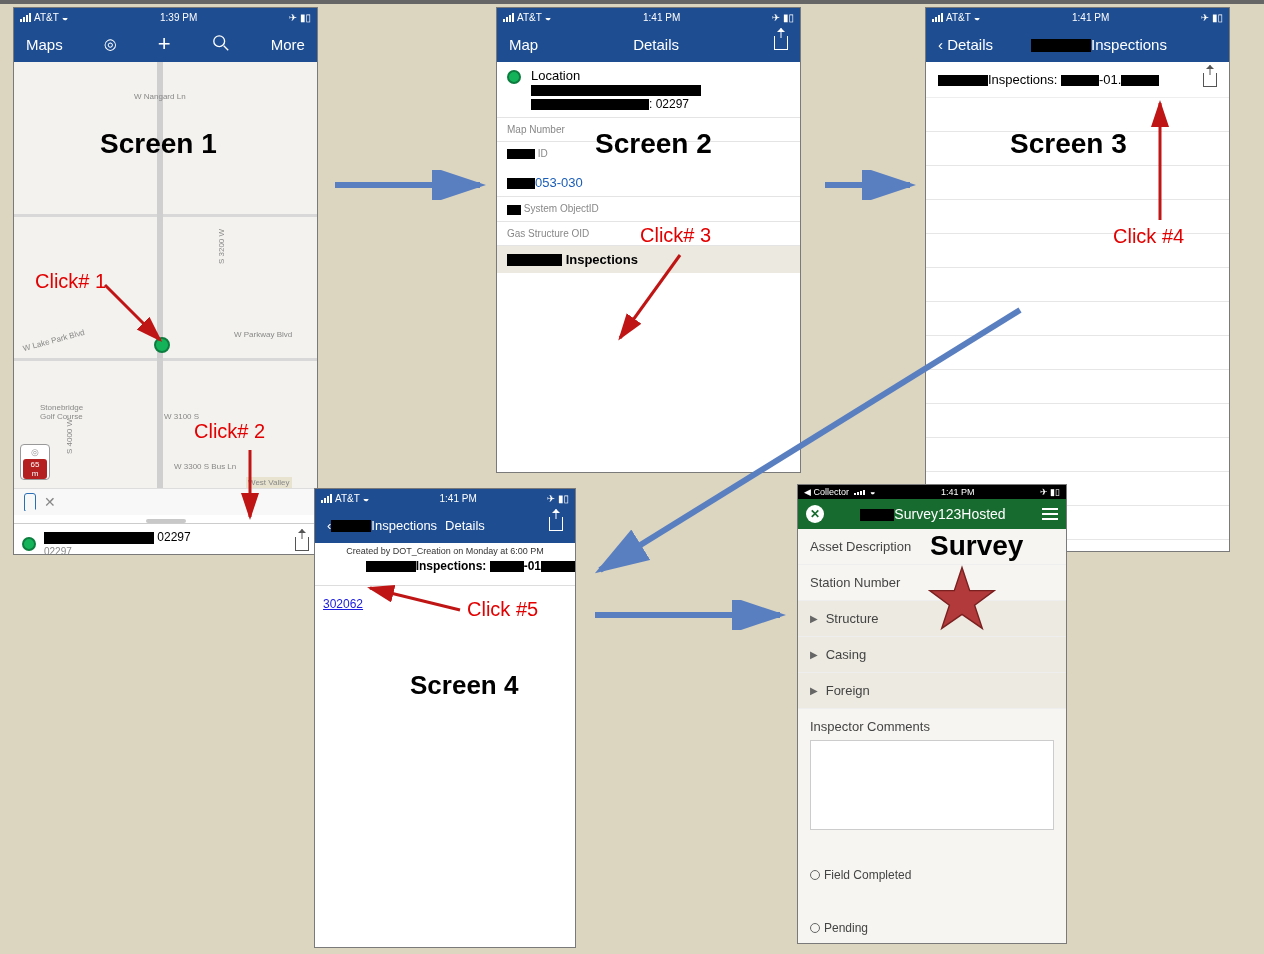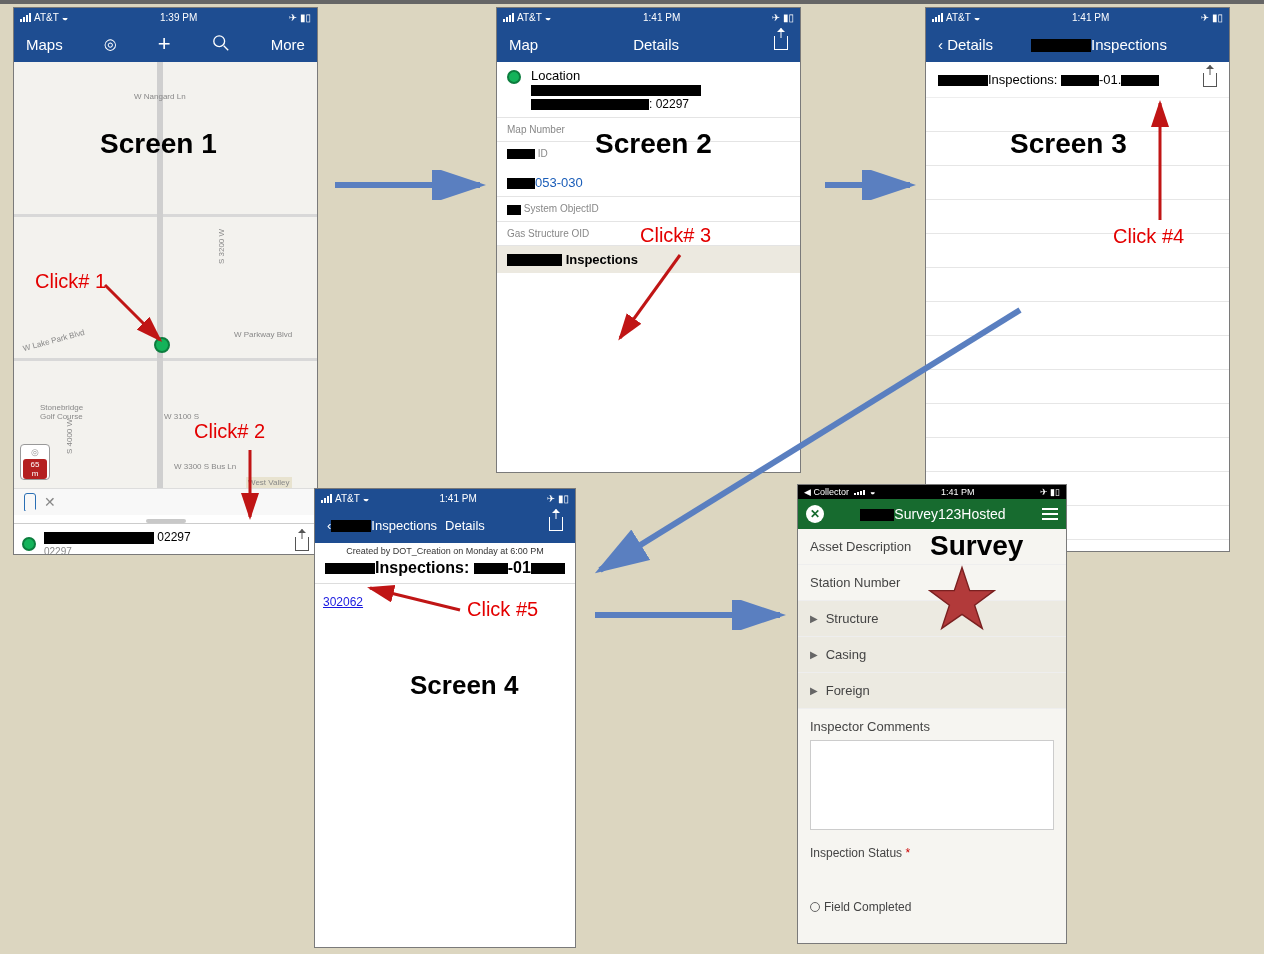--- a/index.html
+++ b/index.html
@@ -301,21 +301,21 @@
       </span>
     <span>1:41 PM</span>
     <span>✈ ▮▯</span>
   </div>
   <div class="navbar" style="font-size:13px;">
     <span class="nav-item">‹<span class="blackbox" style="width:40px;height:12px;"></span><span>Inspections</span></span>
     <span style="margin-right:auto;margin-left:4px;">Details</span>
     <span class="nav-item"><span class="share-icon white"></span></span>
   </div>
   <div style="text-align:center;font-size:9px;padding:3px 4px;color:#333;">Created by DOT_Creation on Monday at 6:00 PM</div>
-  <div style="text-align:center;font-size:16px;font-weight:bold;border-bottom:1px solid #ddd;padding-bottom:6px;">
+  <div style="text-align:right;font-size:12px;font-weight:bold;border-bottom:1px solid #ddd;padding-bottom:12px;">
     <span class="blackbox" style="width:50px;height:11px;"></span><span>Inspections:</span> <span class="blackbox" style="width:34px;height:11px;"></span><span>-01</span><span class="blackbox" style="width:34px;height:11px;"></span>
   </div>
   <div style="padding:8px 8px;">
     <a style="color:#1a1ae0;font-size:12px;text-decoration:underline;">302062</a>
   </div>
 </div>
 
 <div class="phone" style="left:797px; top:484px; width:270px; height:460px; background:#f6f5f1;">
   <div class="status-bb">
     <span><span>◀</span> <span>Collector</span> &nbsp;<span class="signal-bars">
@@ -345,21 +345,20 @@
   <div class="surv-row surv-acc">
       <span class="caret">▶</span>
       <span>Casing</span>
     </div>
   <div class="surv-row surv-acc">
       <span class="caret">▶</span>
       <span>Foreign</span>
     </div>
   <div class="surv-row" style="border-bottom:none;padding-bottom:2px;">Inspector Comments</div>
   <div class="textarea"></div>
-  <div style="padding:6px 12px 2px;font-size:12px;color:#444;"><span>Inspection Status</span> <span style="color:#c00;">*</span></div>
   <div class="radiolabel">
       <span class="radio"></span>
       <span>Field Completed</span>
     </div>
   <div class="radiolabel" style="padding-bottom:8px;">
       <span class="radio"></span>
       <span>Pending</span>
     </div>
   <div class="surv-bottom">
     <span class="check-circ">✓</span>

